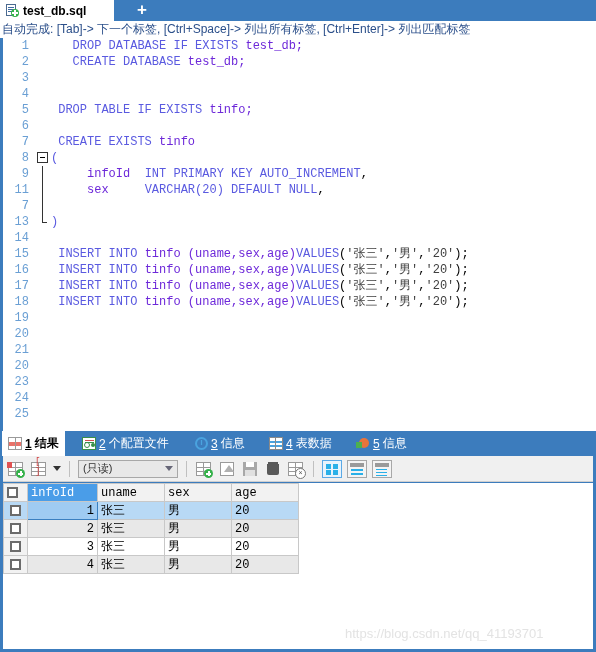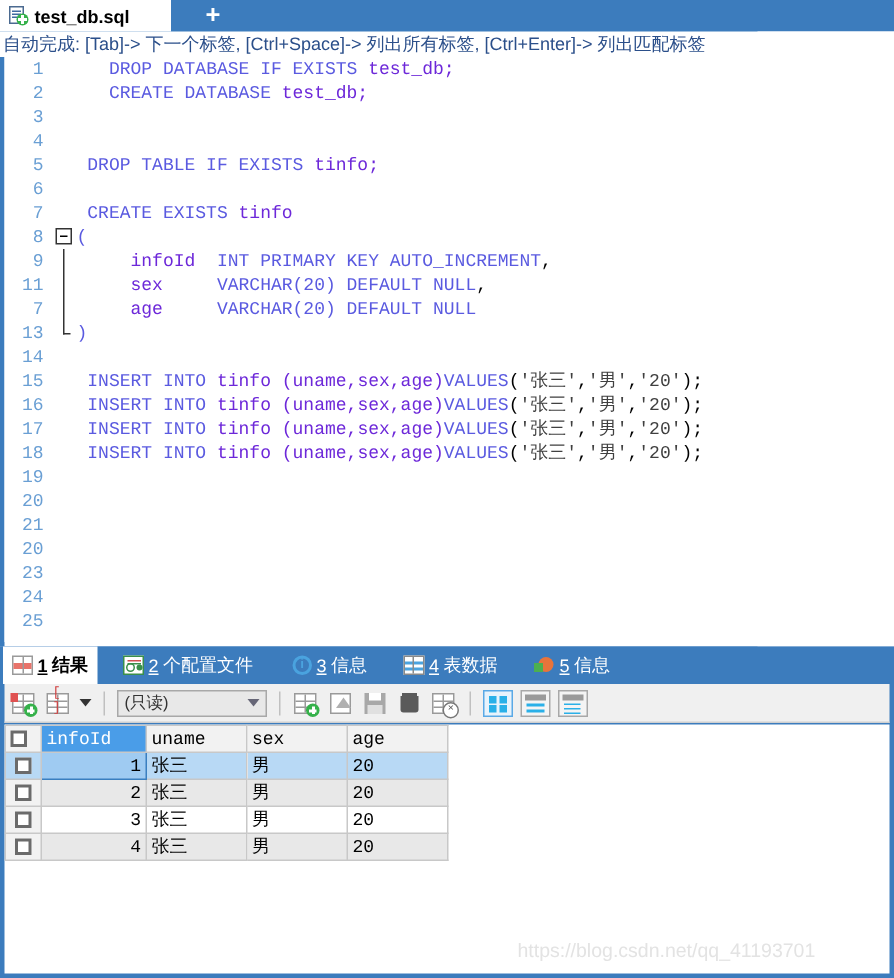--- a/index.html
+++ b/index.html
@@ -171,21 +171,21 @@
           <div class="ln"><span class="gutter">1</span><span class="code"><span class="pn">   </span><span class="kw">DROP DATABASE IF EXISTS </span><span class="id">test_db;</span></span></div>
           <div class="ln"><span class="gutter">2</span><span class="code"><span class="pn">   </span><span class="kw">CREATE DATABASE </span><span class="id">test_db;</span></span></div>
           <div class="ln"><span class="gutter">3</span></div>
           <div class="ln"><span class="gutter">4</span><span class="code"></span></div>
           <div class="ln"><span class="gutter">5</span><span class="code"><span class="pn"> </span><span class="kw">DROP TABLE IF EXISTS </span><span class="id">tinfo;</span></span></div>
           <div class="ln"><span class="gutter">6</span><span class="code"></span></div>
           <div class="ln"><span class="gutter">7</span><span class="code"><span class="pn"> </span><span class="kw">CREATE EXISTS </span><span class="id">tinfo</span></span></div>
           <div class="ln"><span class="gutter">8</span><span class="fold"><span class="foldbox"></span></span><span class="code"><span class="kw">(</span></span></div>
           <div class="ln"><span class="gutter">9</span><span class="fold"><span class="foldline"></span></span><span class="code"><span class="id">     infoId  </span><span class="kw">INT PRIMARY KEY AUTO_INCREMENT</span><span class="pn">,</span></span></div>
           <div class="ln"><span class="gutter">11</span><span class="fold"><span class="foldline"></span></span><span class="code"><span class="id">     sex     </span><span class="kw">VARCHAR(20) DEFAULT NULL</span><span class="pn">,</span></span></div>
-          <div class="ln"><span class="gutter">7</span><span class="fold"><span class="foldline"></span></span><span class="code"><span class="id">     age     </span><span class="kw">VARCHAR(20) DEFAULT NULL</span></span></div>
+          <div class="ln"><span class="gutter">7</span><span class="fold"><span class="foldline"></span></span></div>
           <div class="ln"><span class="gutter">13</span><span class="fold"><span class="foldend"></span></span><span class="code"><span class="kw">)</span></span></div>
           <div class="ln"><span class="gutter">14</span></div>
           <div class="ln"><span class="gutter">15</span><span class="code"><span class="pn"> </span><span class="kw">INSERT INTO </span><span class="id">tinfo </span><span class="id">(uname,sex,age)</span><span class="kw">VALUES</span><span class="pn">(</span><span class="str">'张三'</span><span class="pn">,</span><span class="str">'男'</span><span class="pn">,</span><span class="str">'20'</span><span class="pn">);</span></span></div>
           <div class="ln"><span class="gutter">16</span><span class="code"><span class="pn"> </span><span class="kw">INSERT INTO </span><span class="id">tinfo </span><span class="id">(uname,sex,age)</span><span class="kw">VALUES</span><span class="pn">(</span><span class="str">'张三'</span><span class="pn">,</span><span class="str">'男'</span><span class="pn">,</span><span class="str">'20'</span><span class="pn">);</span></span></div>
           <div class="ln"><span class="gutter">17</span><span class="code"><span class="pn"> </span><span class="kw">INSERT INTO </span><span class="id">tinfo </span><span class="id">(uname,sex,age)</span><span class="kw">VALUES</span><span class="pn">(</span><span class="str">'张三'</span><span class="pn">,</span><span class="str">'男'</span><span class="pn">,</span><span class="str">'20'</span><span class="pn">);</span></span></div>
           <div class="ln"><span class="gutter">18</span><span class="code"><span class="pn"> </span><span class="kw">INSERT INTO </span><span class="id">tinfo </span><span class="id">(uname,sex,age)</span><span class="kw">VALUES</span><span class="pn">(</span><span class="str">'张三'</span><span class="pn">,</span><span class="str">'男'</span><span class="pn">,</span><span class="str">'20'</span><span class="pn">);</span></span></div>
           <div class="ln"><span class="gutter">19</span><span class="code"></span></div>
           <div class="ln"><span class="gutter">20</span><span class="code"></span></div>
           <div class="ln"><span class="gutter">21</span><span class="code"></span></div>
           <div class="ln"><span class="gutter">20</span><span class="code"></span></div>

